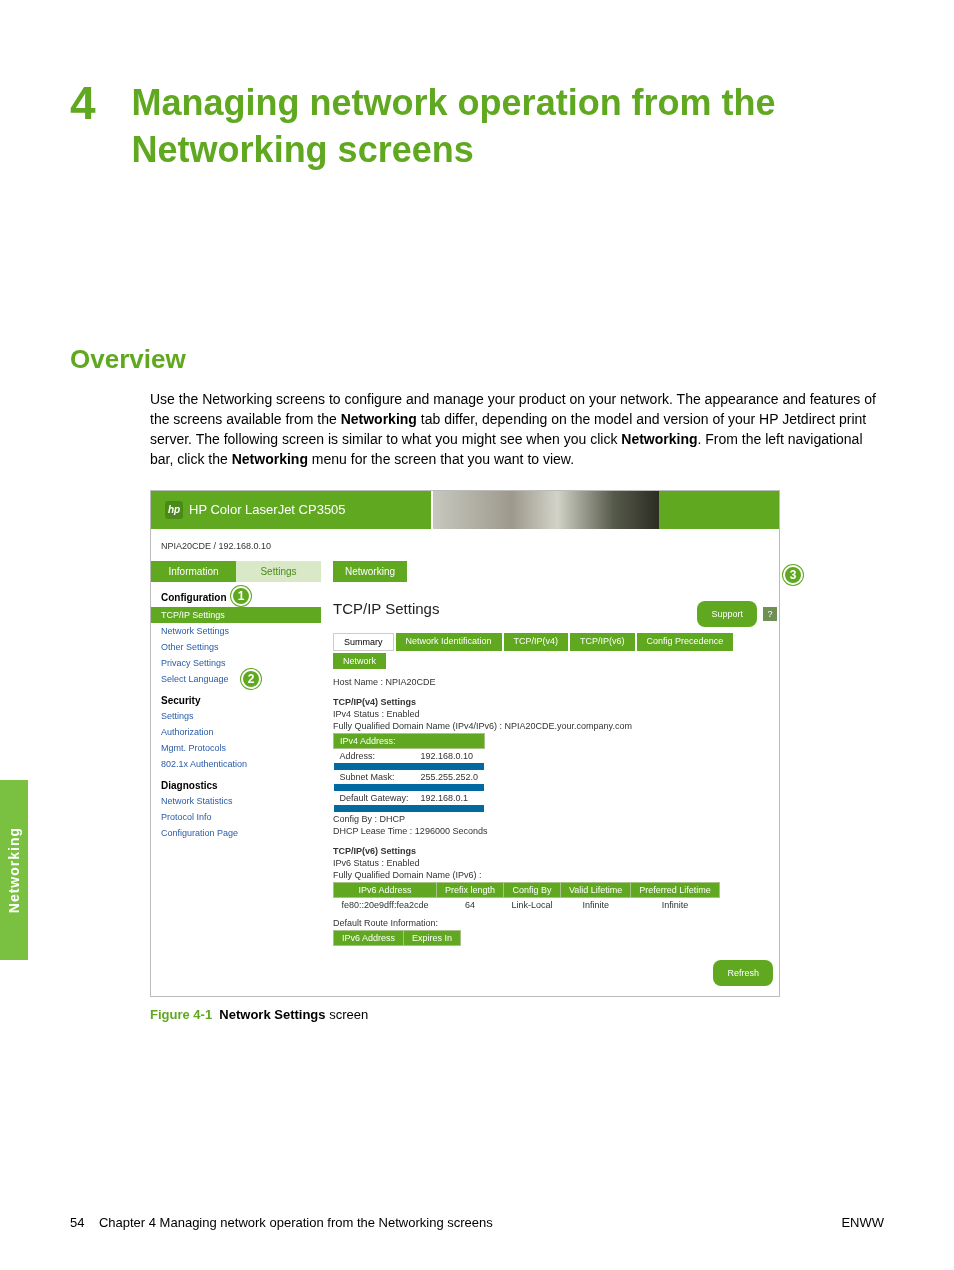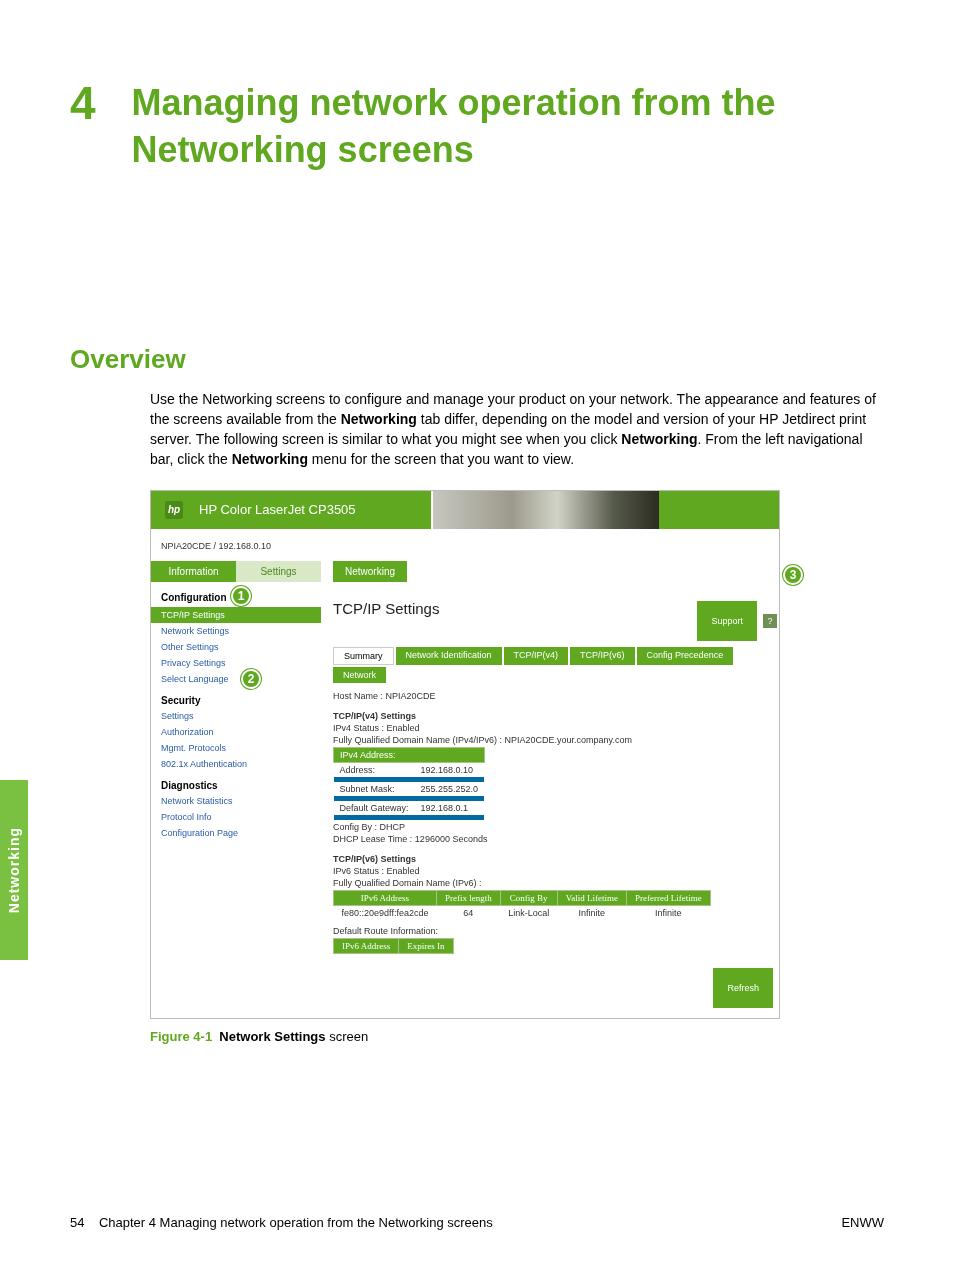--- a/index.html
+++ b/index.html
@@ -17,21 +17,21 @@
   .side-tab span{color:#fff;font-weight:bold;font-size:14px;writing-mode:vertical-rl;transform:rotate(180deg);letter-spacing:1px;}
   .content{padding:80px 70px 0 70px;}
   .chapter-head{display:flex;align-items:flex-start;gap:36px;margin-bottom:170px;}
   .chapter-num{color:var(--hp-green);font-size:46px;font-weight:bold;line-height:1;}
   .chapter-title{color:var(--hp-green);font-size:36px;font-weight:bold;line-height:1.3;}
   .section-title{color:var(--hp-green);font-size:26px;font-weight:bold;margin:0 0 14px 0;}
   .body-text{font-size:14px;color:#000;line-height:1.45;margin:0 0 20px 0;padding-left:80px;}
   
   .shot{border:1px solid #bbb;width:630px;margin-left:80px;background:#fff;font-size:9px;color:#333;position:relative;}
   .shot-titlebar{display:flex;align-items:stretch;height:38px;}
-  .tb-left{background:var(--hp-green);color:#fff;display:flex;align-items:center;gap:16px;padding:0 14px;width:280px;font-size:13px;}
+  .tb-left{background:var(--hp-green);color:#fff;display:flex;align-items:center;gap:6px;padding:0 14px;width:280px;font-size:13px;}
   .tb-logo{width:18px;height:18px;border-radius:3px;background:#4a8a18;color:#fff;display:flex;align-items:center;justify-content:center;font-size:10px;font-style:italic;font-weight:bold;}
   .tb-photo{flex:1;background:linear-gradient(90deg,#c7c7bf 0%,#9d9a8c 35%,#d2d3c8 55%,#565a4a 80%,#2b2c22 100%);border-left:2px solid #fff;}
   .tb-end{width:120px;background:var(--hp-green);}
   .shot-breadcrumb{padding:12px 10px 10px 10px;font-size:9px;color:#333;}
   .shot-main{display:flex;min-height:410px;}
   
   .shot-left{width:170px;}
   .shot-toptabs{display:flex;}
   .toptab{flex:1;text-align:center;padding:5px 0;font-size:10px;}
   .toptab.sel{background:var(--hp-green);color:#fff;}
@@ -41,32 +41,32 @@
   .nav-item.active-sub{background:var(--hp-green);color:#fff;}
   .section-head{font-weight:bold;font-size:10px;padding:8px 10px 2px 10px;color:#000;}
   .callout-badge{position:absolute;display:inline-flex;align-items:center;justify-content:center;width:20px;height:20px;border-radius:50%;background:var(--hp-green);color:#fff;font-weight:bold;font-size:12px;border:2px solid #fff;box-shadow:0 0 0 1px var(--hp-green);}
   
   .shot-right{flex:1;padding:0 2px 10px 12px;position:relative;}
   .tabbar{display:flex;}
   .tabbar .tab{background:#dfe8d4;color:#2c4a0e;padding:5px 12px;font-size:10px;}
   .tabbar .tab.sel{background:var(--hp-green);color:#fff;}
   .pane-title{font-size:15px;color:#222;margin:18px 0 6px 0;}
   .support-row{display:flex;justify-content:flex-end;gap:6px;align-items:center;margin-top:-22px;margin-bottom:6px;}
-  .btn{background:var(--hp-green);color:#fff;padding:15px 14px;font-size:9px;border-radius:0;}
+  .btn{background:var(--hp-green);color:#fff;padding:8px 14px;font-size:9px;border-radius:8px;}
   .help-btn{width:14px;height:14px;background:#6f8f54;color:#fff;display:flex;align-items:center;justify-content:center;font-size:9px;}
   .inner-tabs{display:flex;flex-wrap:wrap;gap:2px;}
   .inner-tabs .itab{background:var(--hp-green);color:#fff;padding:3px 10px;font-size:9px;}
   .inner-tabs .itab.plain{background:#fff;color:#000;padding:3px 10px;border:1px solid #ccc;}
   .field{font-size:9px;margin:2px 0;}
   .sub-sec{font-weight:bold;margin-top:10px;font-size:9px;}
   .addr-table{border-collapse:collapse;font-size:9px;margin-top:2px;}
   .addr-table th{background:var(--hp-green);color:#fff;font-weight:normal;padding:2px 6px;border:1px solid #aac28a;text-align:left;margin-left:24px;}
-  .addr-table td{padding:2px 6px;border-bottom:5px solid #0369a1;}
+  .addr-table td{padding:2px 6px;border-bottom:7px solid #0369a1;}
   .ipv6-table{border-collapse:collapse;font-size:9px;margin-top:2px;}
-  .ipv6-table th{background:var(--hp-green);color:#fff;font-weight:normal;padding:2px 8px;border:1px solid #aac28a;font-family:Liberation Serif, serif;}
+  .ipv6-table th{background:var(--hp-green);color:#fff;font-weight:normal;padding:2px 8px;border:1px solid #aac28a;}
   .ipv6-table td{padding:2px 8px;text-align:center;}
   .refresh-row{display:flex;justify-content:flex-end;margin-top:14px;padding-right:4px;}
   .fig-caption{margin:10px 0 0 80px;font-size:13px;}
   .fig-caption .figno{color:var(--hp-green);font-weight:bold;}
   .footer{position:absolute;left:70px;right:70px;bottom:40px;display:flex;justify-content:space-between;font-size:13px;color:#000;}
 </style>
 </head>
 <body>
 
 <div class="page">

